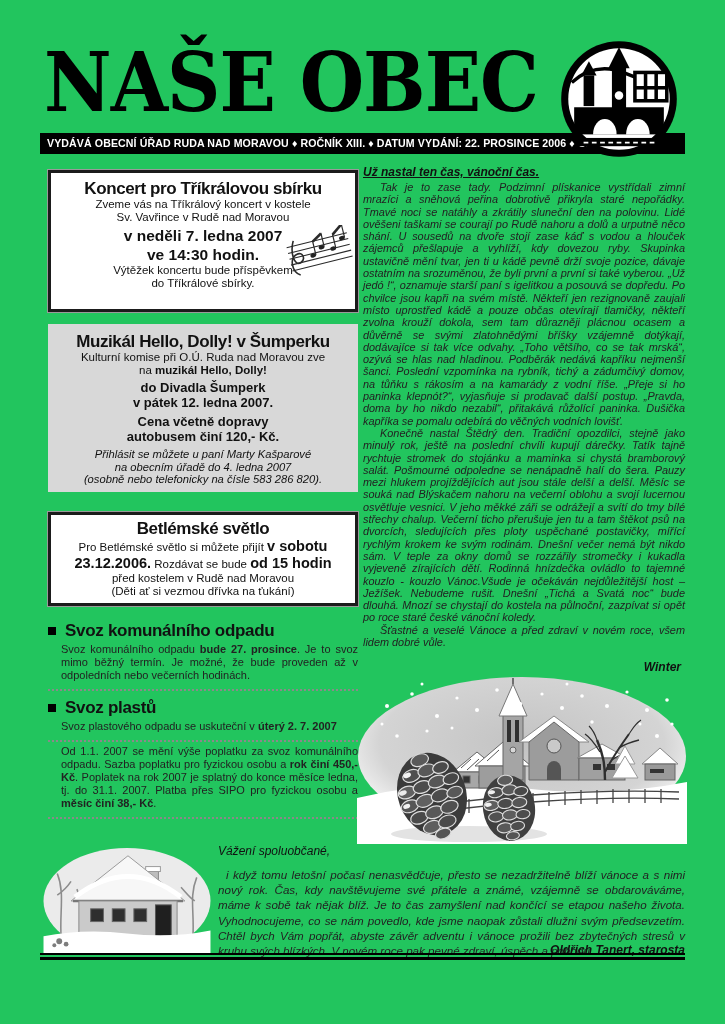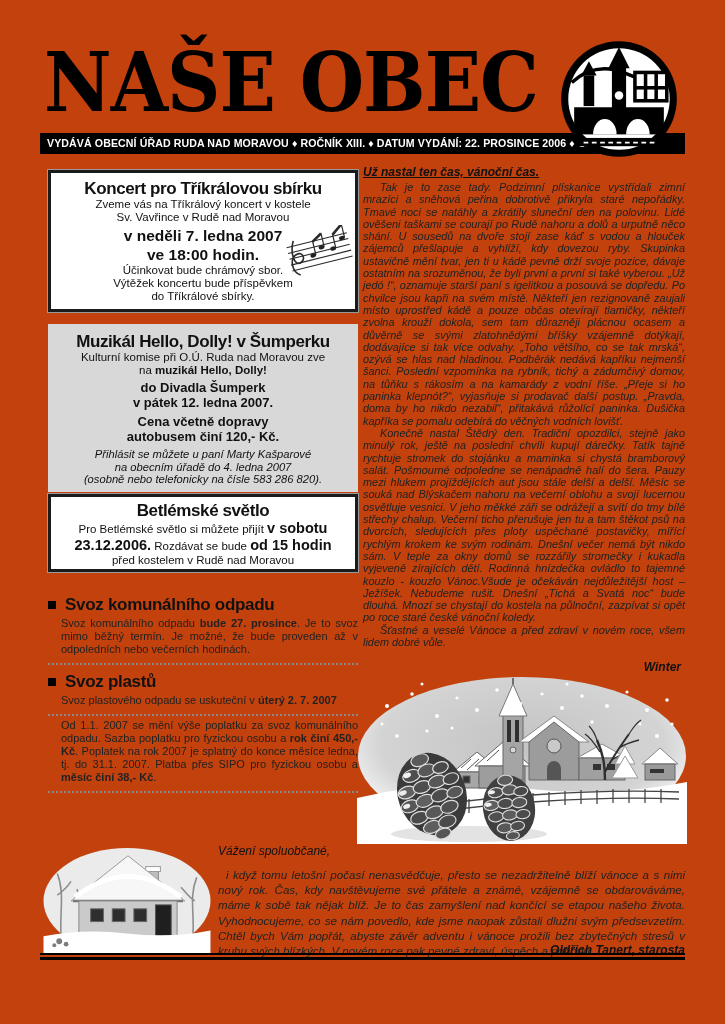--- a/index.html
+++ b/index.html
@@ -1,19 +1,19 @@
 <!DOCTYPE html>
 <html lang="cs"><head>
 <meta charset="utf-8">
 <style>
   * { margin:0; padding:0; box-sizing:border-box; }
   html,body { background:#fff; }
   .page {
     position:relative; width:725px; height:1024px; margin:0 auto;
-    background:#c2410c; color:#111; overflow:hidden;
+    background:#22c55e; color:#111; overflow:hidden;
     font-family:"Liberation Sans", sans-serif;
   }
   
   .mast-title {
     position:absolute; left:44px; top:40px; width:512px;
     font-family:"DejaVu Serif", serif; font-weight:bold;
     font-size:74px; line-height:1; letter-spacing:-1px; white-space:nowrap;
     transform:scaleY(1.12); transform-origin:left top; color:#000;
   }
   .mast-bar {
@@ -27,22 +27,22 @@
   .col-left  { position:absolute; left:48px;  top:170px; width:310px; }
   .col-right { position:absolute; left:363px; top:165px; width:322px; }
 
   
   .box {
     border:3px solid #1b1b1b; outline:1px solid #9a9a9a;
     background:#fff; text-align:center; position:relative; overflow:hidden;
     padding:6px 16px 4px;
   }
   .box-koncert { height:142px; margin-bottom:12px; }
-  .box-muzikal { height:168px; margin-bottom:2px; background:#d8d8d8; border:none; outline:none; padding-top:8px; }
-  .box-betlem  { height:78px;  margin-bottom:24px; padding-top:4px; }
+  .box-muzikal { height:168px; margin-bottom:20px; background:#d8d8d8; border:none; outline:none; padding-top:8px; }
+  .box-betlem  { height:94px;  margin-bottom:16px; padding-top:4px; }
   .box-title { font-size:17px; font-weight:bold; letter-spacing:-0.4px; line-height:19px; }
   .box-line  { font-size:11.5px; line-height:13px; }
   .box-big   { font-size:15.5px; font-weight:bold; line-height:19px; }
   .box-bold  { font-size:13px; font-weight:bold; line-height:15px; }
   .box-it    { font-size:11.2px; font-style:italic; line-height:12.5px; }
   .gap2{height:2px;} .gap3{height:3px;} .gap4{height:4px;}
   .music-icon { position:absolute; right:2px; top:52px; width:76px; height:58px; }
   .bet-line { font-size:11.5px; line-height:16px; }
   .bet-strong { font-size:14.5px; font-weight:bold; }
   .bet-small { font-size:11.5px; line-height:13px; }
@@ -106,22 +106,21 @@
   </div>
 
   <section class="col-left">
 
     <div class="box box-koncert">
       <div class="box-title">Koncert pro Tříkrálovou  sbírku</div>
       <div class="box-line">Zveme vás na Tříkrálový koncert v kostele</div>
       <div class="box-line">Sv. Vavřince v Rudě nad Moravou</div>
       <div class="gap2"></div>
       <div class="box-big">v neděli 7. ledna 2007</div>
-      <div class="box-big">ve 18:00 hodin.</div>
-      <div class="box-line">Účinkovat bude chrámový sbor.</div>
+      <div class="box-big">ve 14:30 hodin.</div>
       <div class="box-line">Výtěžek koncertu bude příspěvkem</div>
       <div class="box-line">do Tříkrálové sbírky.</div>
       <svg class="music-icon" viewBox="0 0 76 58" aria-hidden="true">
         <g transform="rotate(-14 38 29)" stroke="#2a2a2a" fill="none">
           <line x1="12" y1="16" x2="74" y2="16" stroke-width="1.1"></line>
           <line x1="12" y1="22" x2="74" y2="22" stroke-width="1.1"></line>
           <line x1="12" y1="28" x2="74" y2="28" stroke-width="1.1"></line>
           <line x1="12" y1="34" x2="74" y2="34" stroke-width="1.1"></line>
           <line x1="12" y1="40" x2="74" y2="40" stroke-width="1.1"></line>
           <path d="M19,46 C11,41 12,27 20,25 C27,23 28,32 22,34 C15,36 14,22 20,11" stroke-width="1.6"></path>

